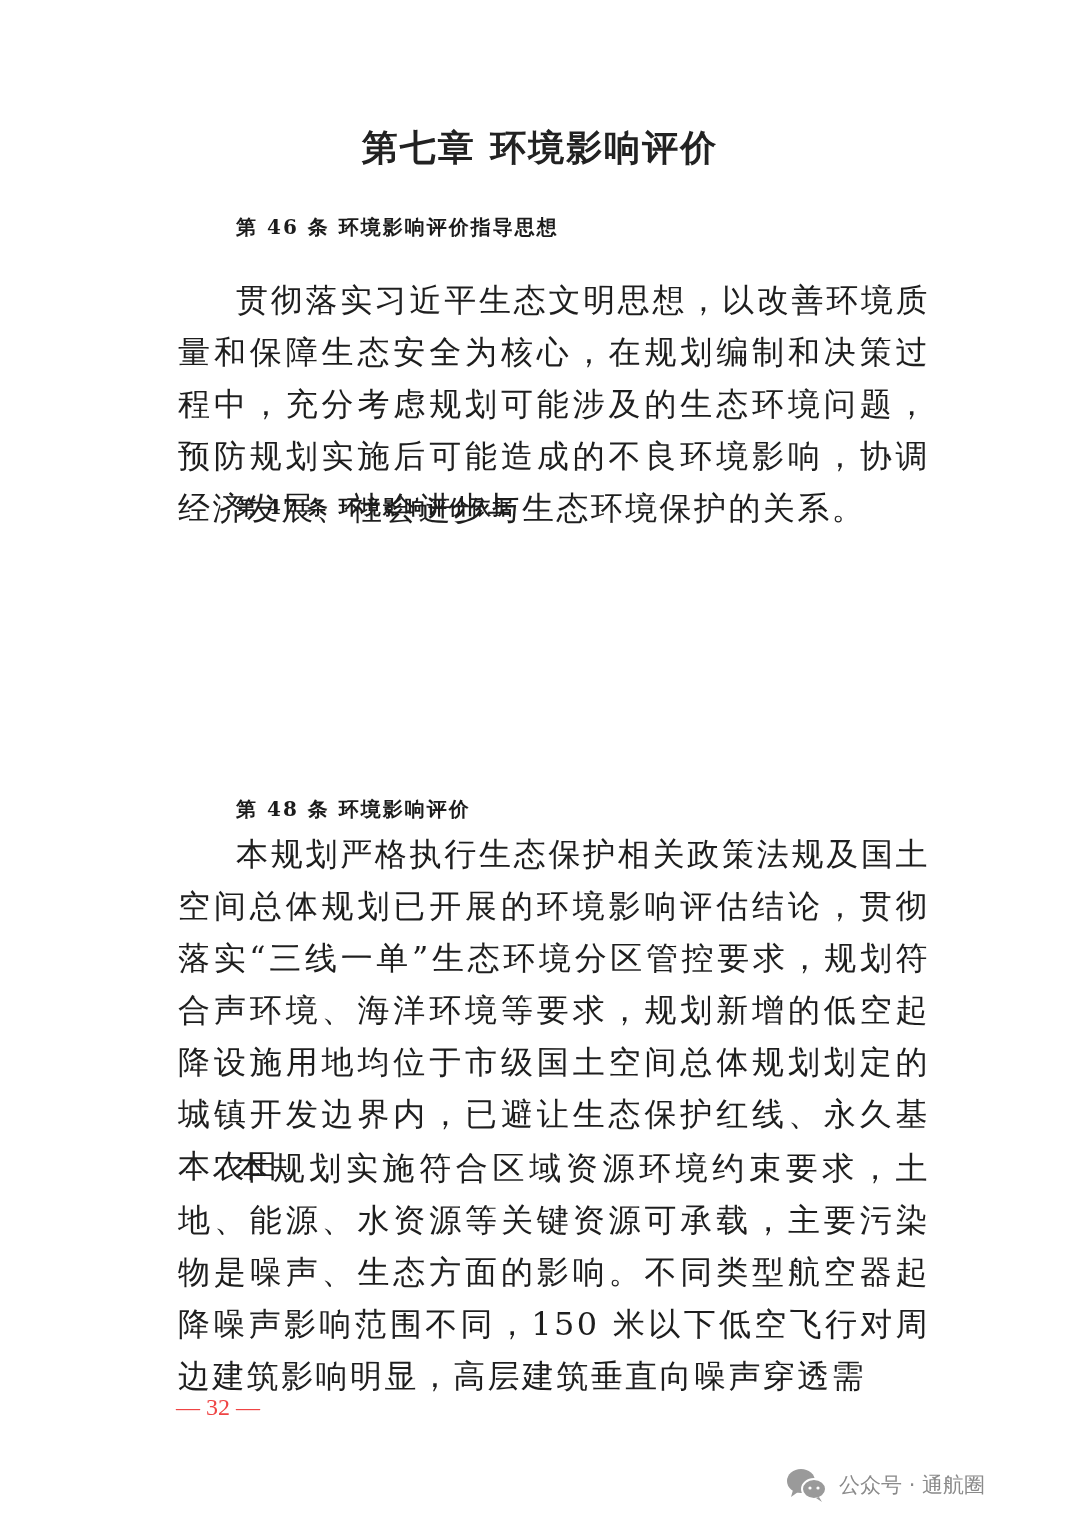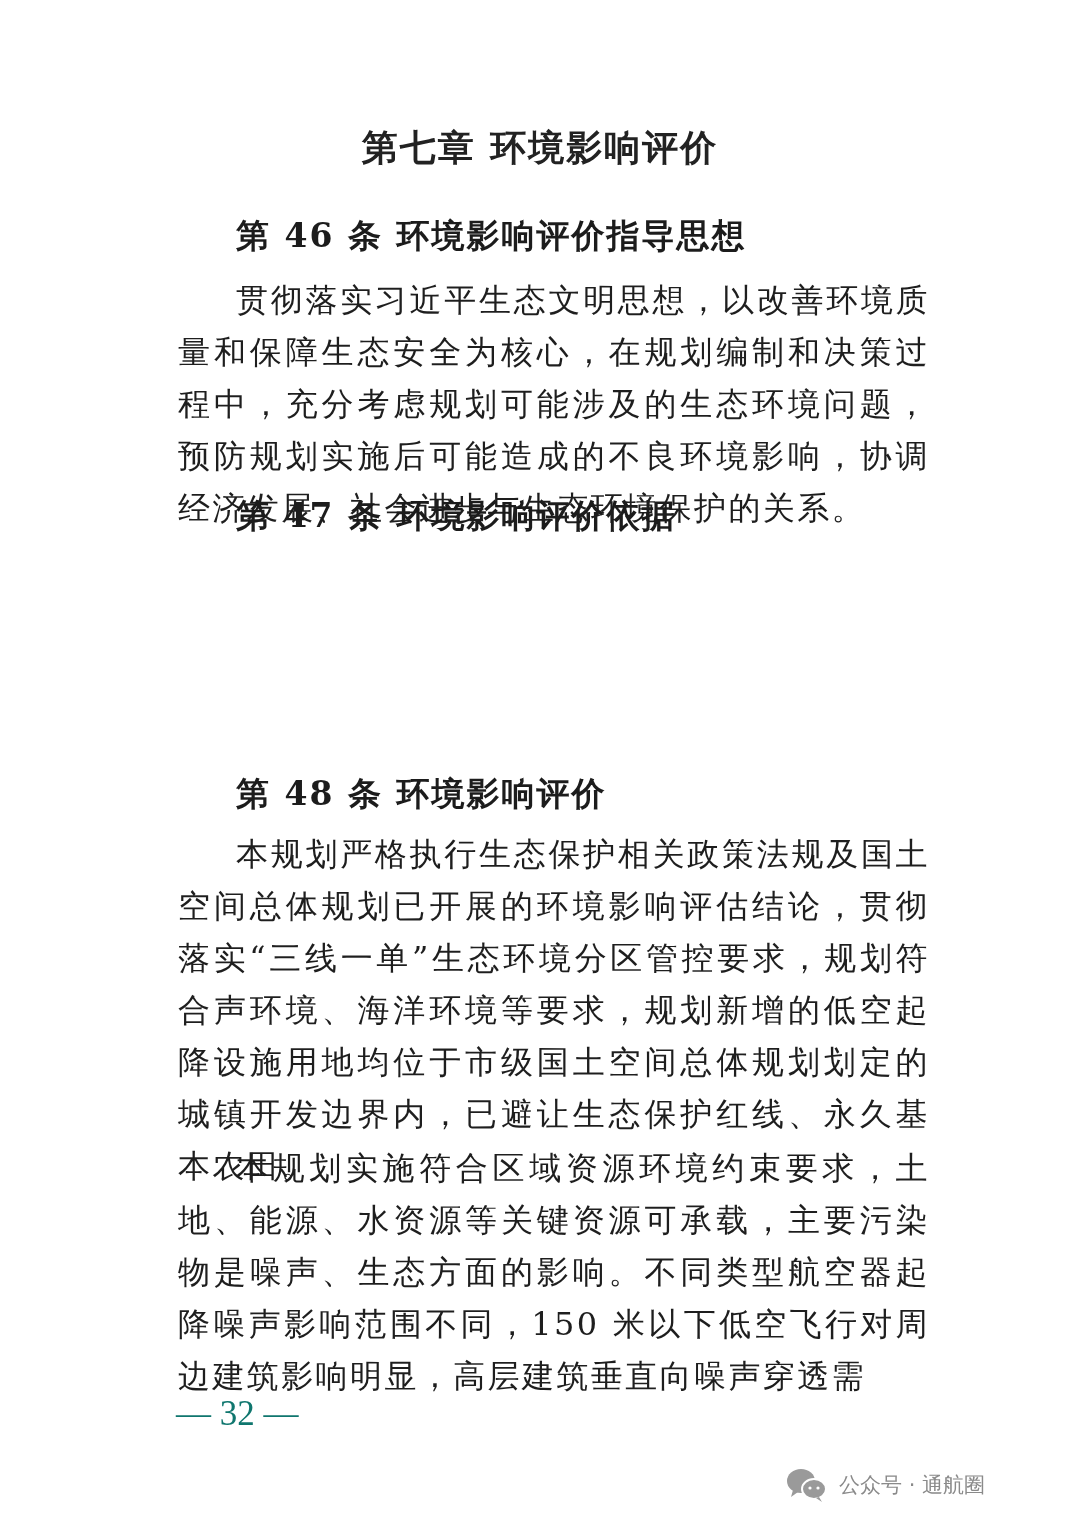--- a/index.html
+++ b/index.html
@@ -7,50 +7,50 @@
     width:1080px; height:1527px; background:#ffffff; position:relative; overflow:hidden;
     font-family:"DejaVu Serif","Liberation Serif",serif; color:#1e1e1e;
   }
   .page { position:absolute; left:0; top:0; width:1080px; height:1527px;padding-left:48px; }
   .chapter-title {
     position:absolute; top:124px; left:0; width:1080px; text-align:center;
     font-family:"DejaVu Sans","Liberation Sans",sans-serif; font-weight:bold;
     font-size:36px; letter-spacing:2px; color:#222;
   }
   .article-heading {
-    position:absolute; left:236px; font-size:33px; font-weight:bold; letter-spacing:2px;
+    position:absolute; left:236px; font-size:20px; font-weight:bold; letter-spacing:2px;
     font-family:"DejaVu Serif","Liberation Serif",serif; color:#1c1c1c;
   }
   .para {
     position:absolute; left:178px; width:752px; font-size:32px; line-height:52px;
     letter-spacing:2.4px; text-align:justify; text-indent:58px; color:#1e1e1e;
   }
   .page-number {
-    position:absolute; left:176px; top:1394px; font-size:35px; color:#0f766e;
+    position:absolute; left:176px; top:1394px; font-size:24px; color:#ef4444;
     font-family:"Liberation Serif","DejaVu Serif",serif;
   }
   .watermark {
     position:absolute; left:785px; top:1465px; height:40px; display:flex; align-items:center;
     font-family:"DejaVu Sans","Liberation Sans",sans-serif; font-size:21px; color:#8a8a8a;
   }
   .wechat-icon { width:44px; height:36px; margin-right:10px; }
 </style>
 </head>
 <body>
 
 <div class="page">
 
   <div class="chapter-title">第七章  环境影响评价</div>
 
   <div class="article-heading" style="top:214px;">第 46 条  环境影响评价指导思想</div>
   <div class="para" style="top:274px;">贯彻落实习近平生态文明思想，以改善环境质量和保障生态安全为核心，在规划编制和决策过程中，充分考虑规划可能涉及的生态环境问题，预防规划实施后可能造成的不良环境影响，协调经济发展、社会进步与生态环境保护的关系。</div>
 
   <div class="article-heading" style="top:494px;text-align:right;">第 47 条  环境影响评价依据</div>
 
-  <div class="article-heading" style="top:772px;">第 48 条  环境影响评价</div>
+  <div class="article-heading" style="top:796px;">第 48 条  环境影响评价</div>
   <div class="para" style="top:828px;">本规划严格执行生态保护相关政策法规及国土空间总体规划已开展的环境影响评估结论，贯彻落实“三线一单”生态环境分区管控要求，规划符合声环境、海洋环境等要求，规划新增的低空起降设施用地均位于市级国土空间总体规划划定的城镇开发边界内，已避让生态保护红线、永久基本农田。</div>
   <div class="para" style="top:1142px;">本规划实施符合区域资源环境约束要求，土地、能源、水资源等关键资源可承载，主要污染物是噪声、生态方面的影响。不同类型航空器起降噪声影响范围不同，150 米以下低空飞行对周边建筑影响明显，高层建筑垂直向噪声穿透需</div>
 
   <div class="page-number">— 32 —</div>
 
   <div class="watermark">
     <svg class="wechat-icon" viewBox="0 0 44 36">
       <ellipse cx="16" cy="14" rx="14" ry="12" fill="#9a9a9a"></ellipse>
       <path d="M8 23 L6 30 L13 25 Z" fill="#9a9a9a"></path>
       <ellipse cx="29" cy="22" rx="12" ry="10" fill="#9a9a9a" stroke="#ffffff" stroke-width="2"></ellipse>

